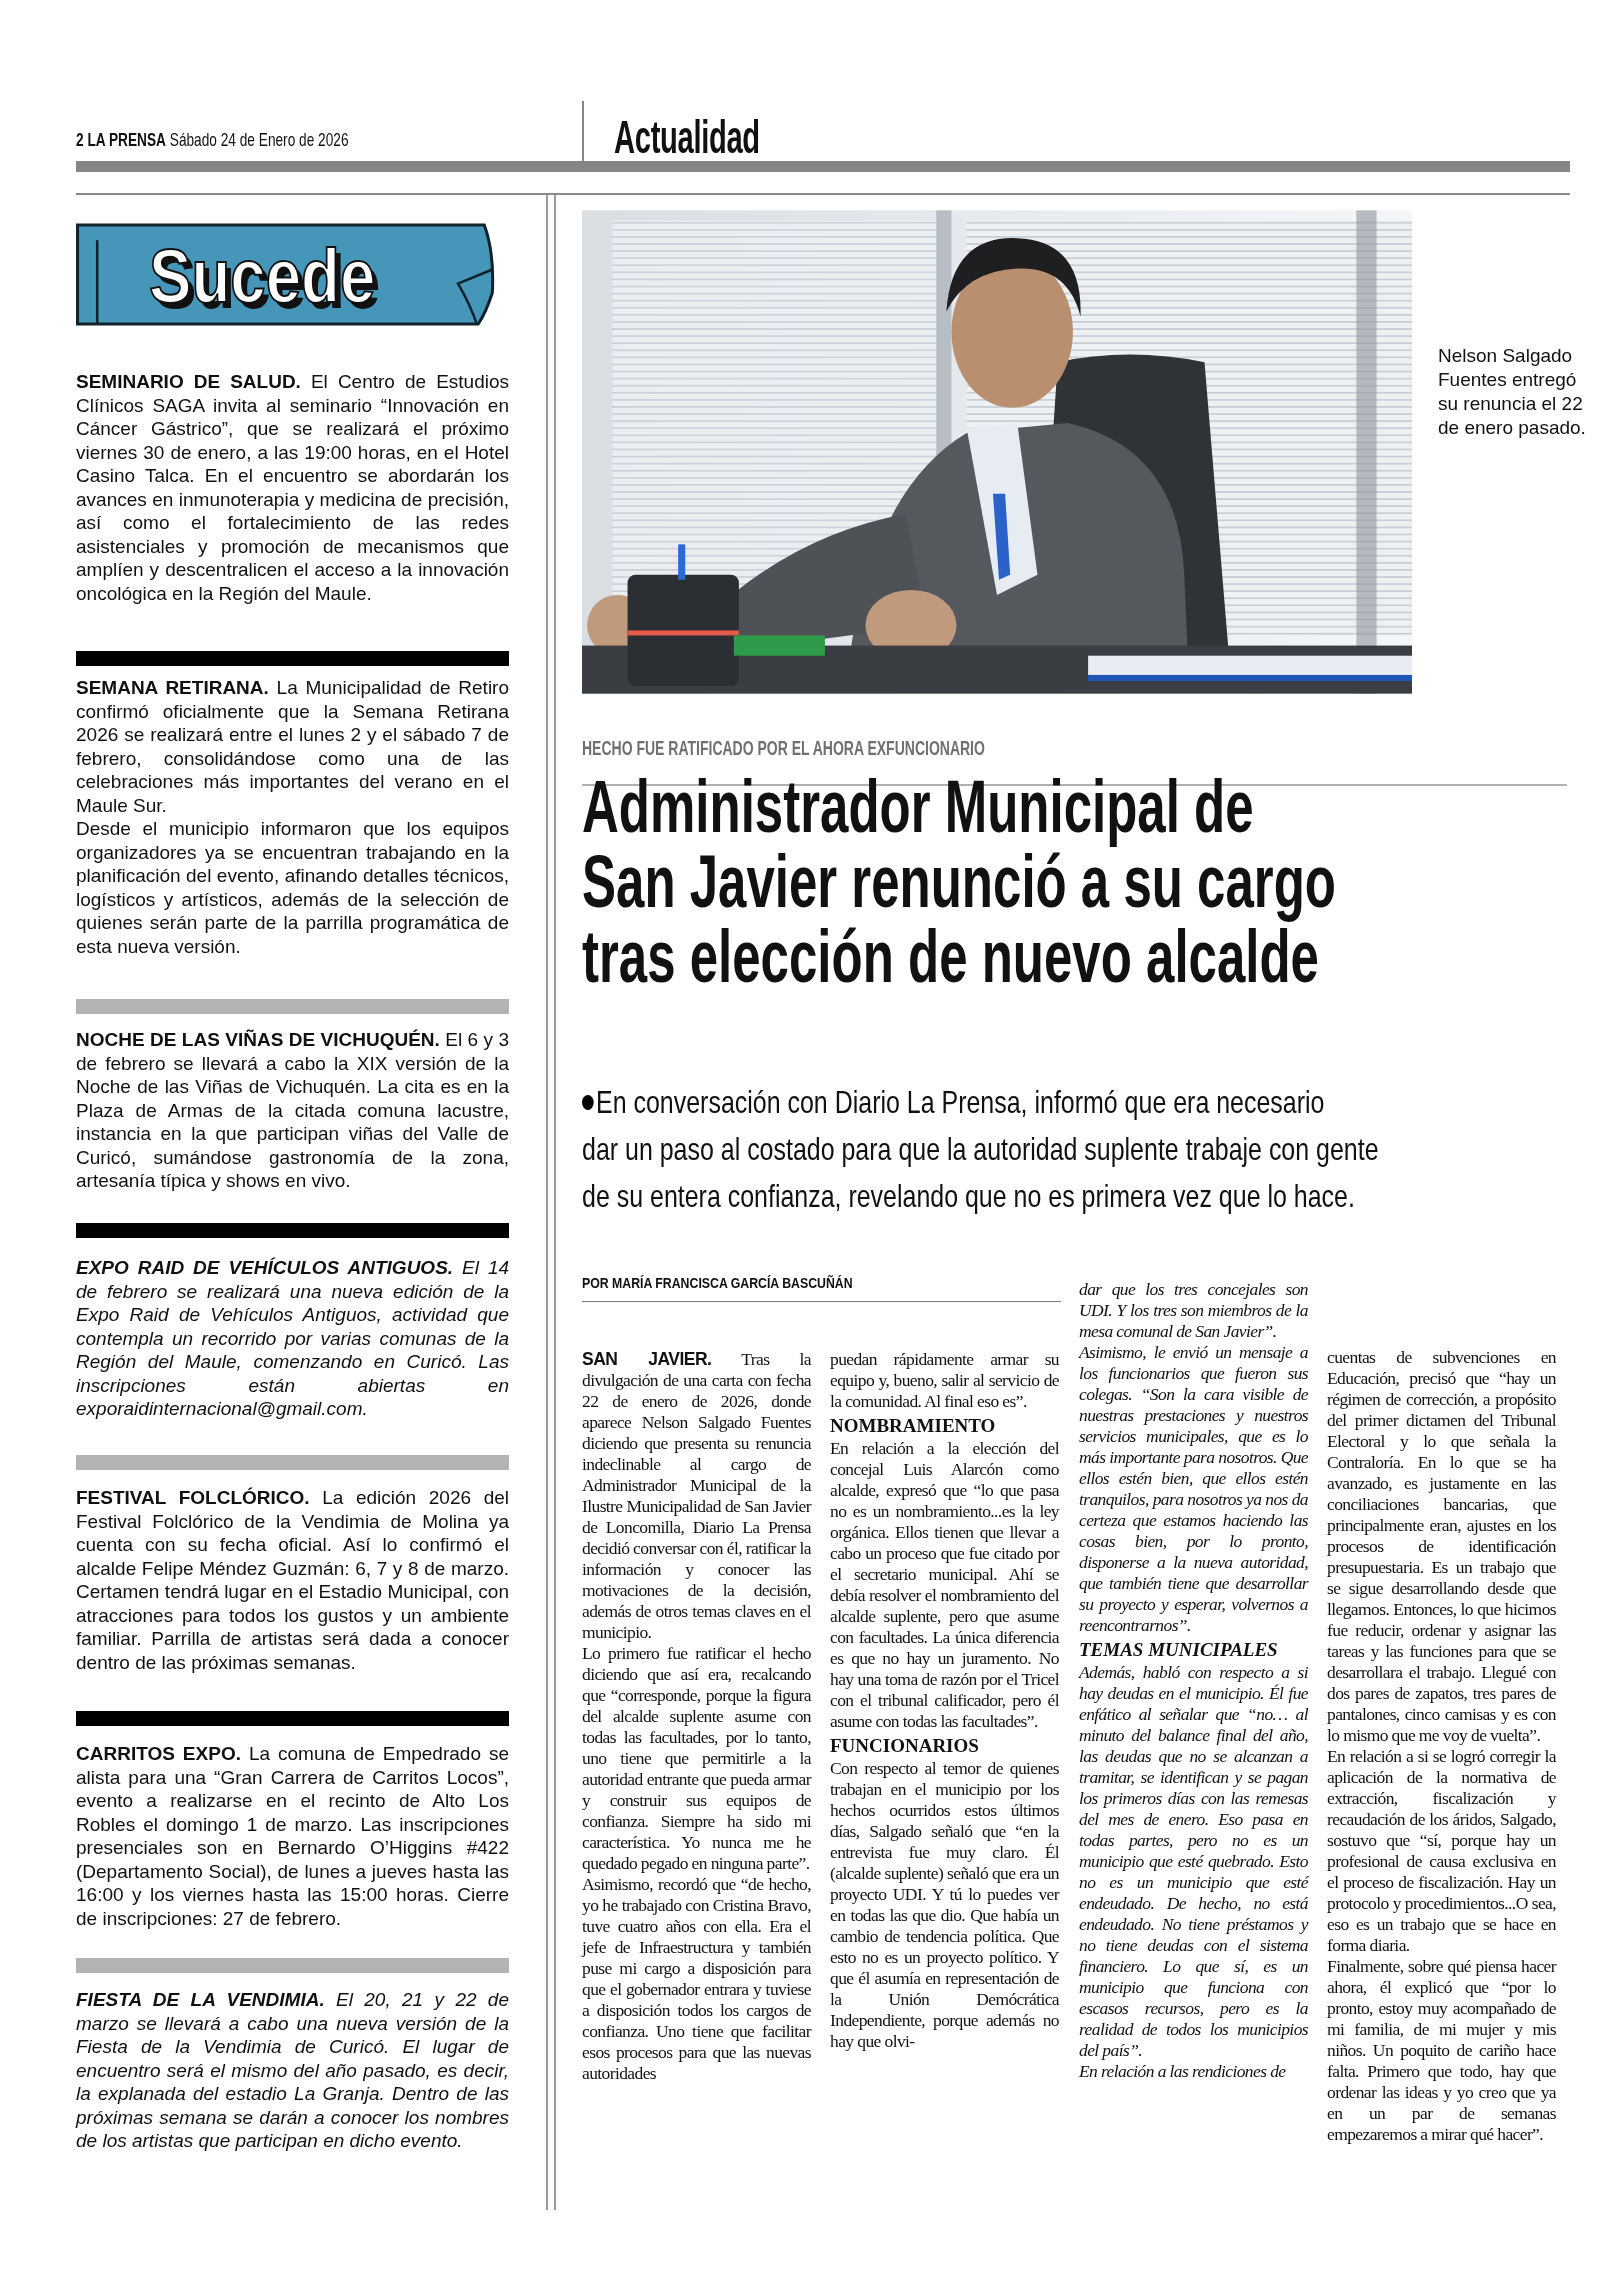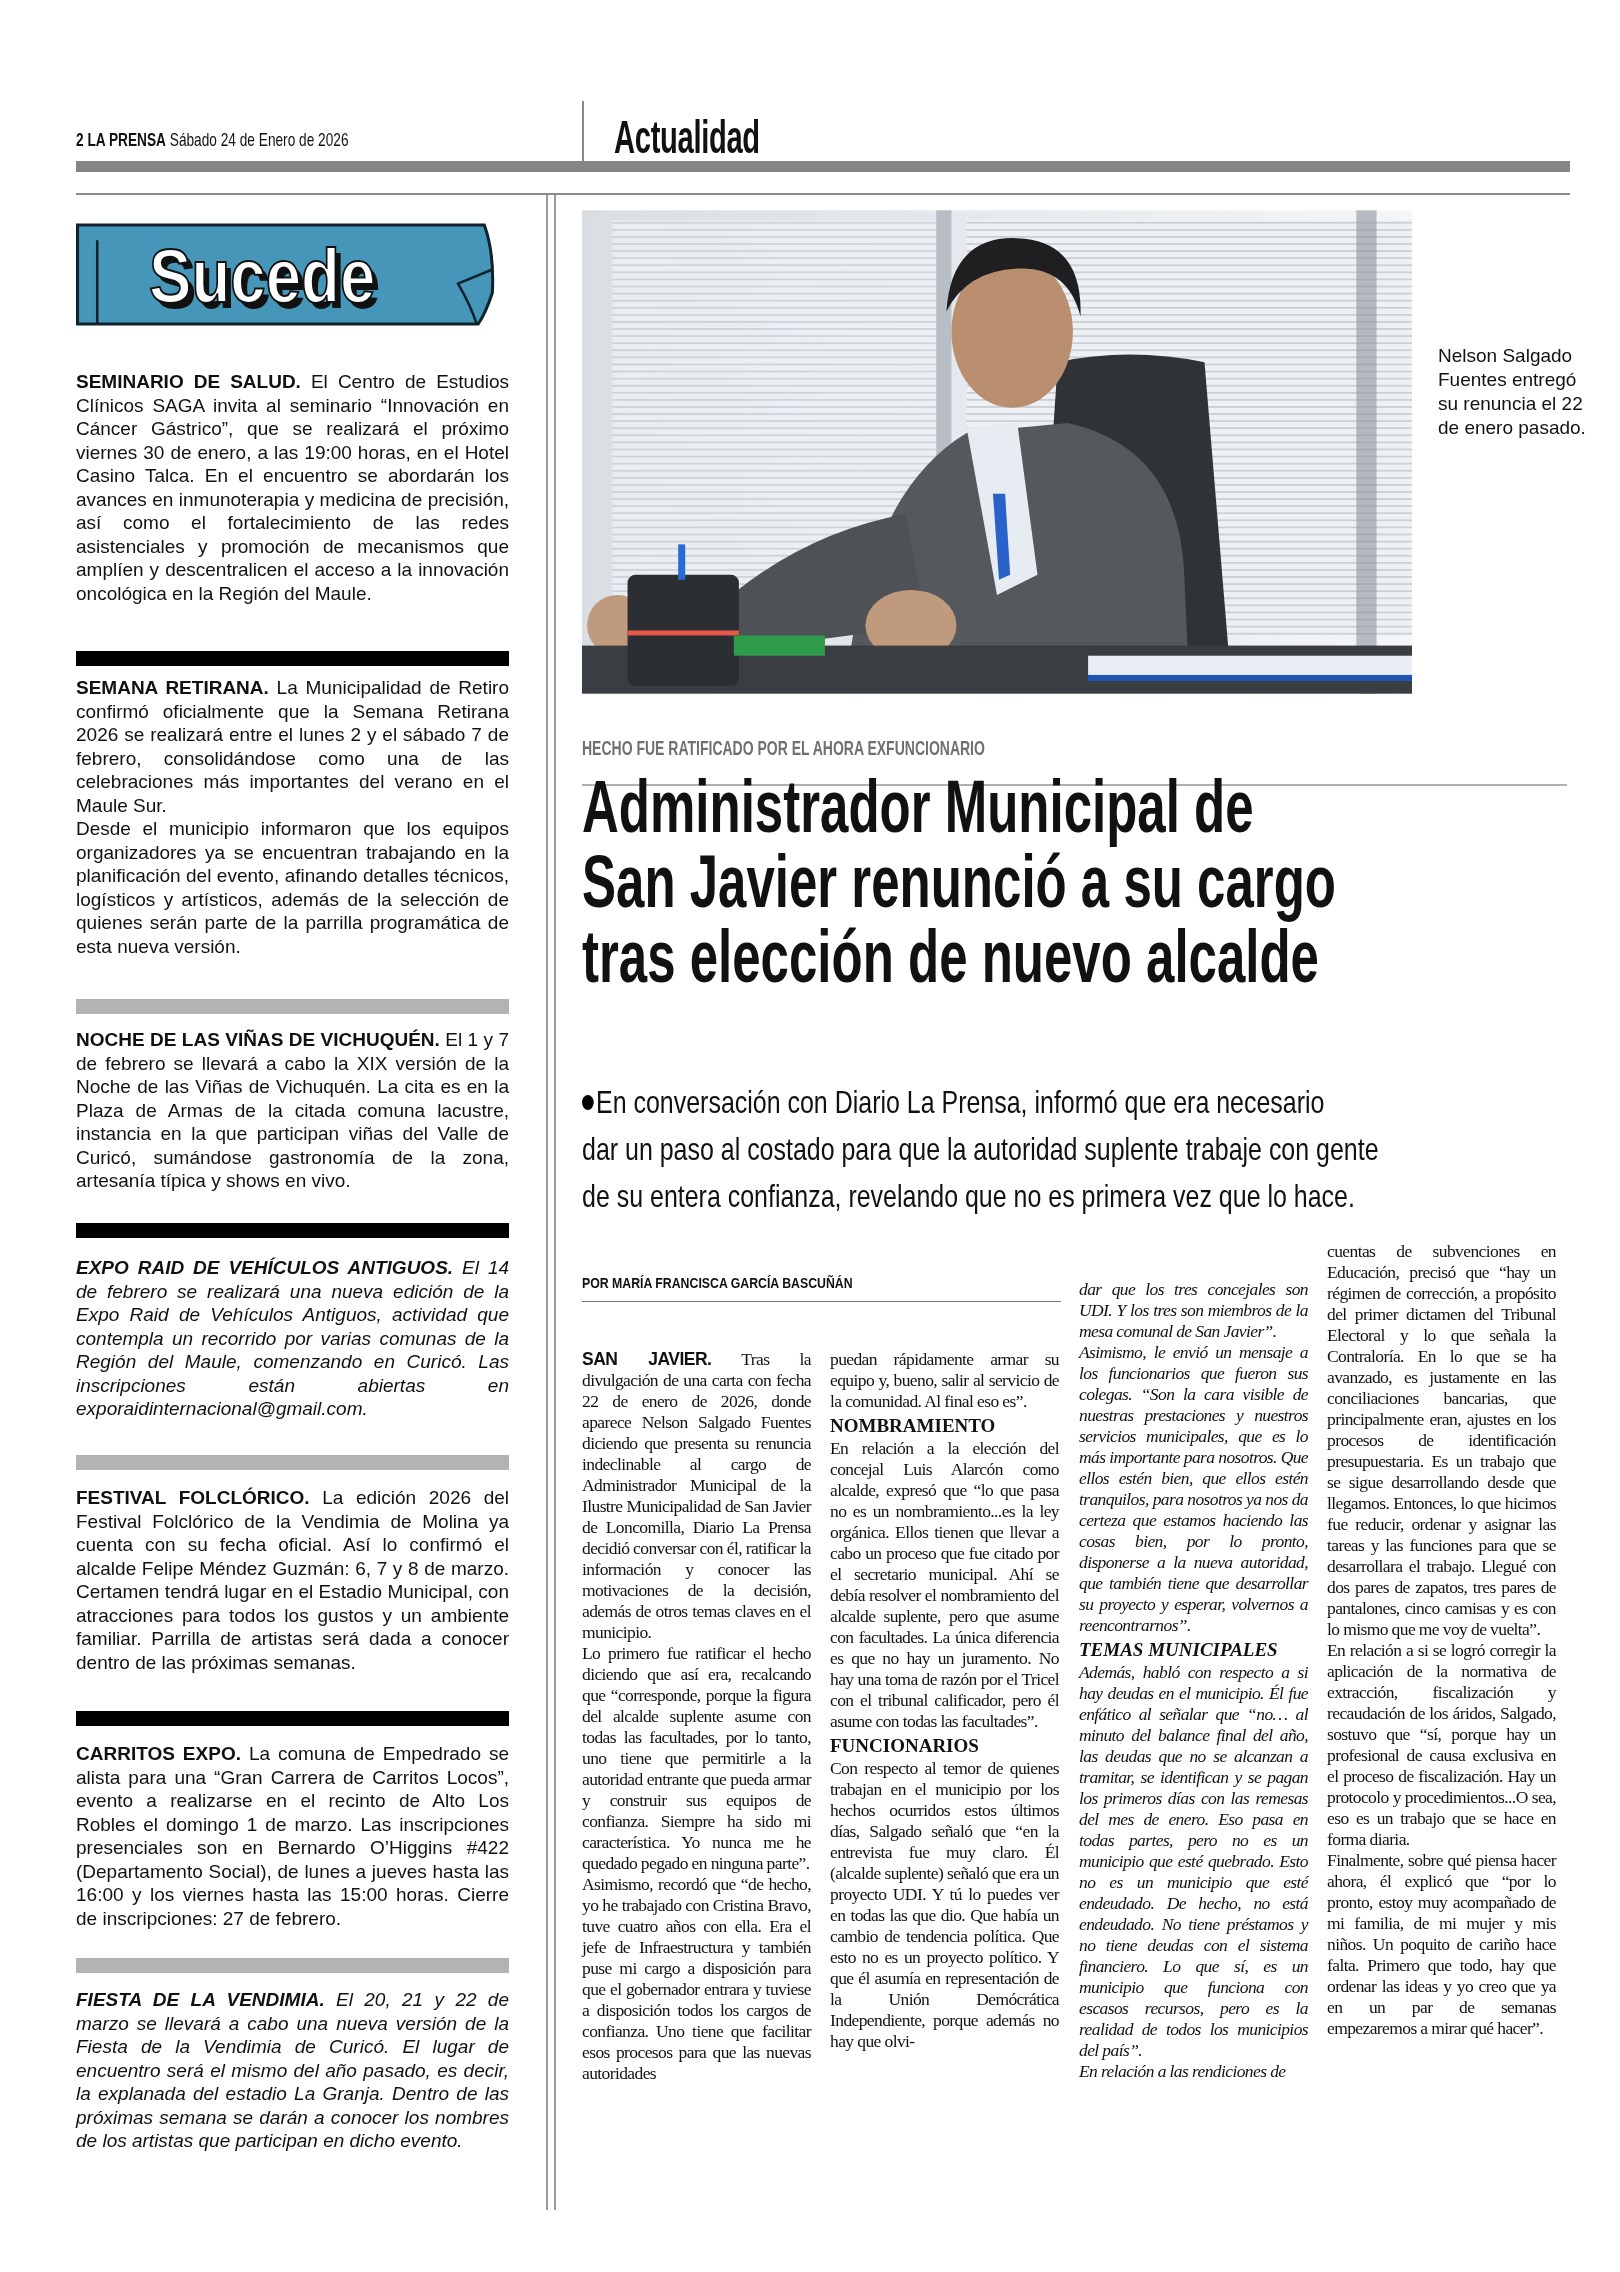--- a/index.html
+++ b/index.html
@@ -80,21 +80,21 @@
 
 <div class="brief cond" style="top:676px;">
   <span class="lead">SEMANA RETIRANA.</span>
   <span>La Municipalidad de Retiro confirmó oficialmente que la Semana Retirana 2026 se realizará entre el lunes 2 y el sábado 7 de febrero, consolidándose como una de las celebraciones más importantes del verano en el Maule Sur.</span>
   <div>Desde el municipio informaron que los equipos organizadores ya se encuentran trabajando en la planificación del evento, afinando detalles técnicos, logísticos y artísticos, además de la selección de quienes serán parte de la parrilla programática de esta nueva versión.</div>
 </div>
 <div class="bar gray" style="top:999px;"></div>
 
 <div class="brief cond" style="top:1028px;">
   <span class="lead">NOCHE DE LAS VIÑAS DE VICHUQUÉN.</span>
-  <span>El 1 y 7 de febrero se llevará a cabo la XIX versión de la Noche de las Viñas de Vichuquén. La cita es en la Plaza de Armas de la citada comuna lacustre, instancia en la que participan viñas del Valle de Curicó, sumándose gastronomía de la zona, artesanía típica y shows en vivo.</span>
+  <span>El 6 y 3 de febrero se llevará a cabo la XIX versión de la Noche de las Viñas de Vichuquén. La cita es en la Plaza de Armas de la citada comuna lacustre, instancia en la que participan viñas del Valle de Curicó, sumándose gastronomía de la zona, artesanía típica y shows en vivo.</span>
 </div>
 <div class="bar black" style="top:1223px;"></div>
 
 <div class="brief cond" style="top:1256px;font-style:italic;">
   <span class="lead">EXPO RAID DE VEHÍCULOS ANTIGUOS.</span>
   <span>El 14 de febrero se realizará una nueva edición de la Expo Raid de Vehículos Antiguos, actividad que contempla un recorrido por varias comunas de la Región del Maule, comenzando en Curicó. Las inscripciones están abiertas en exporaidinternacional@gmail.com.</span>
 </div>
 <div class="bar gray" style="top:1455px;"></div>
 
 <div class="brief cond" style="top:1486px;">
@@ -188,18 +188,18 @@
     <h4>FUNCIONARIOS</h4>
     <p>Con respecto al temor de quienes trabajan en el municipio por los hechos ocurridos estos últimos días, Salgado señaló que “en la entrevista fue muy claro. Él (alcalde suplente) señaló que era un proyecto UDI. Y tú lo puedes ver en todas las que dio. Que había un cambio de tendencia política. Que esto no es un proyecto político. Y que él asumía en representación de la Unión Demócrática Independiente, porque además no hay que olvi-</p>
   </div>
 <div class="col serif" id="c2" style="left:1079px;top:1279px;font-style:italic;">
     <p>dar que los tres concejales son UDI. Y los tres son miembros de la mesa comunal de San Javier”.</p>
     <p>Asimismo, le envió un mensaje a los funcionarios que fueron sus colegas. “Son la cara visible de nuestras prestaciones y nuestros servicios municipales, que es lo más importante para nosotros. Que ellos estén bien, que ellos estén tranquilos, para nosotros ya nos da certeza que estamos haciendo las cosas bien, por lo pronto, disponerse a la nueva autoridad, que también tiene que desarrollar su proyecto y esperar, volvernos a reencontrarnos”.</p>
     <h4>TEMAS MUNICIPALES</h4>
     <p>Además, habló con respecto a si hay deudas en el municipio. Él fue enfático al señalar que “no… al minuto del balance final del año, las deudas que no se alcanzan a tramitar, se identifican y se pagan los primeros días con las remesas del mes de enero. Eso pasa en todas partes, pero no es un municipio que esté quebrado. Esto no es un municipio que esté endeudado. De hecho, no está endeudado. No tiene préstamos y no tiene deudas con el sistema financiero. Lo que sí, es un municipio que funciona con escasos recursos, pero es la realidad de todos los municipios del país”.</p>
     <p>En relación a las rendiciones de</p>
   </div>
-<div class="col serif" id="c3" style="left:1327px;top:1241px;">
+<div class="col serif" id="c3" style="left:1327px;top:1347px;">
     <p>cuentas de subvenciones en Educación, precisó que “hay un régimen de corrección, a propósito del primer dictamen del Tribunal Electoral y lo que señala la Contraloría. En lo que se ha avanzado, es justamente en las conciliaciones bancarias, que principalmente eran, ajustes en los procesos de identificación presupuestaria. Es un trabajo que se sigue desarrollando desde que llegamos. Entonces, lo que hicimos fue reducir, ordenar y asignar las tareas y las funciones para que se desarrollara el trabajo. Llegué con dos pares de zapatos, tres pares de pantalones, cinco camisas y es con lo mismo que me voy de vuelta”.</p>
     <p>En relación a si se logró corregir la aplicación de la normativa de extracción, fiscalización y recaudación de los áridos, Salgado, sostuvo que “sí, porque hay un profesional de causa exclusiva en el proceso de fiscalización. Hay un protocolo y procedimientos...O sea, eso es un trabajo que se hace en forma diaria.</p>
     <p>Finalmente, sobre qué piensa hacer ahora, él explicó que “por lo pronto, estoy muy acompañado de mi familia, de mi mujer y mis niños. Un poquito de cariño hace falta. Primero que todo, hay que ordenar las ideas y yo creo que ya en un par de semanas empezaremos a mirar qué hacer”.</p>
   </div>
 
 
 </body></html>

